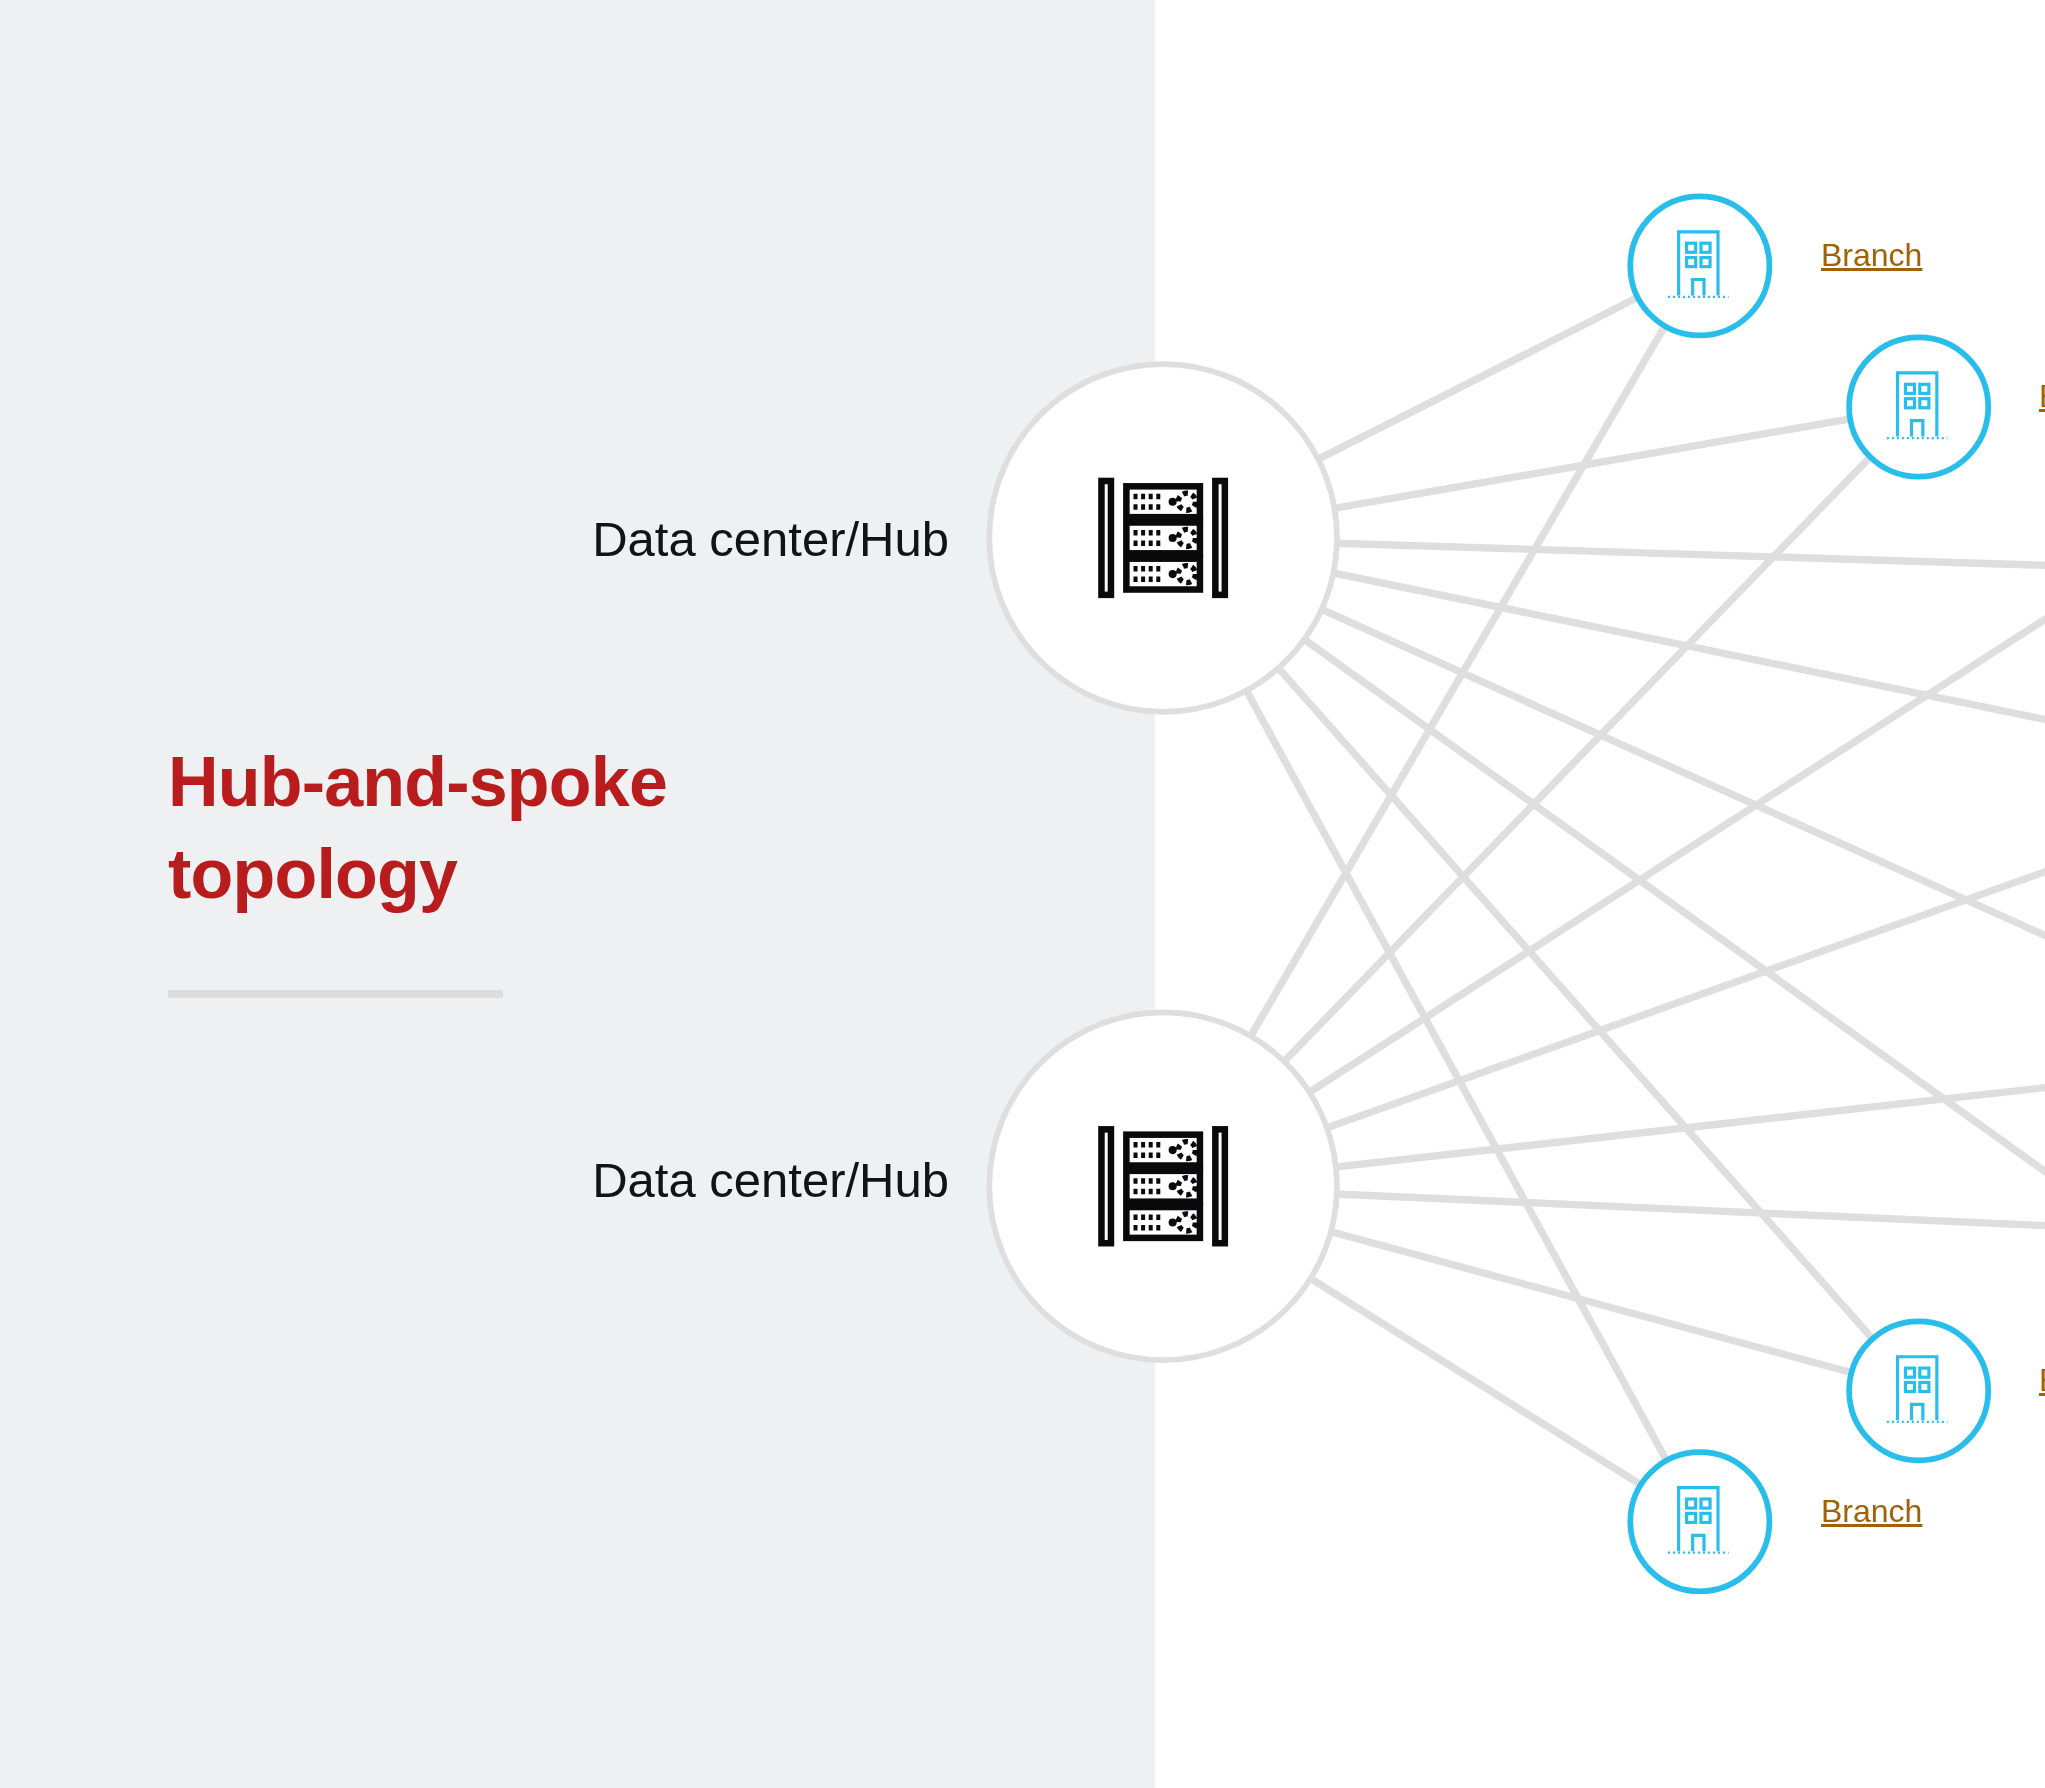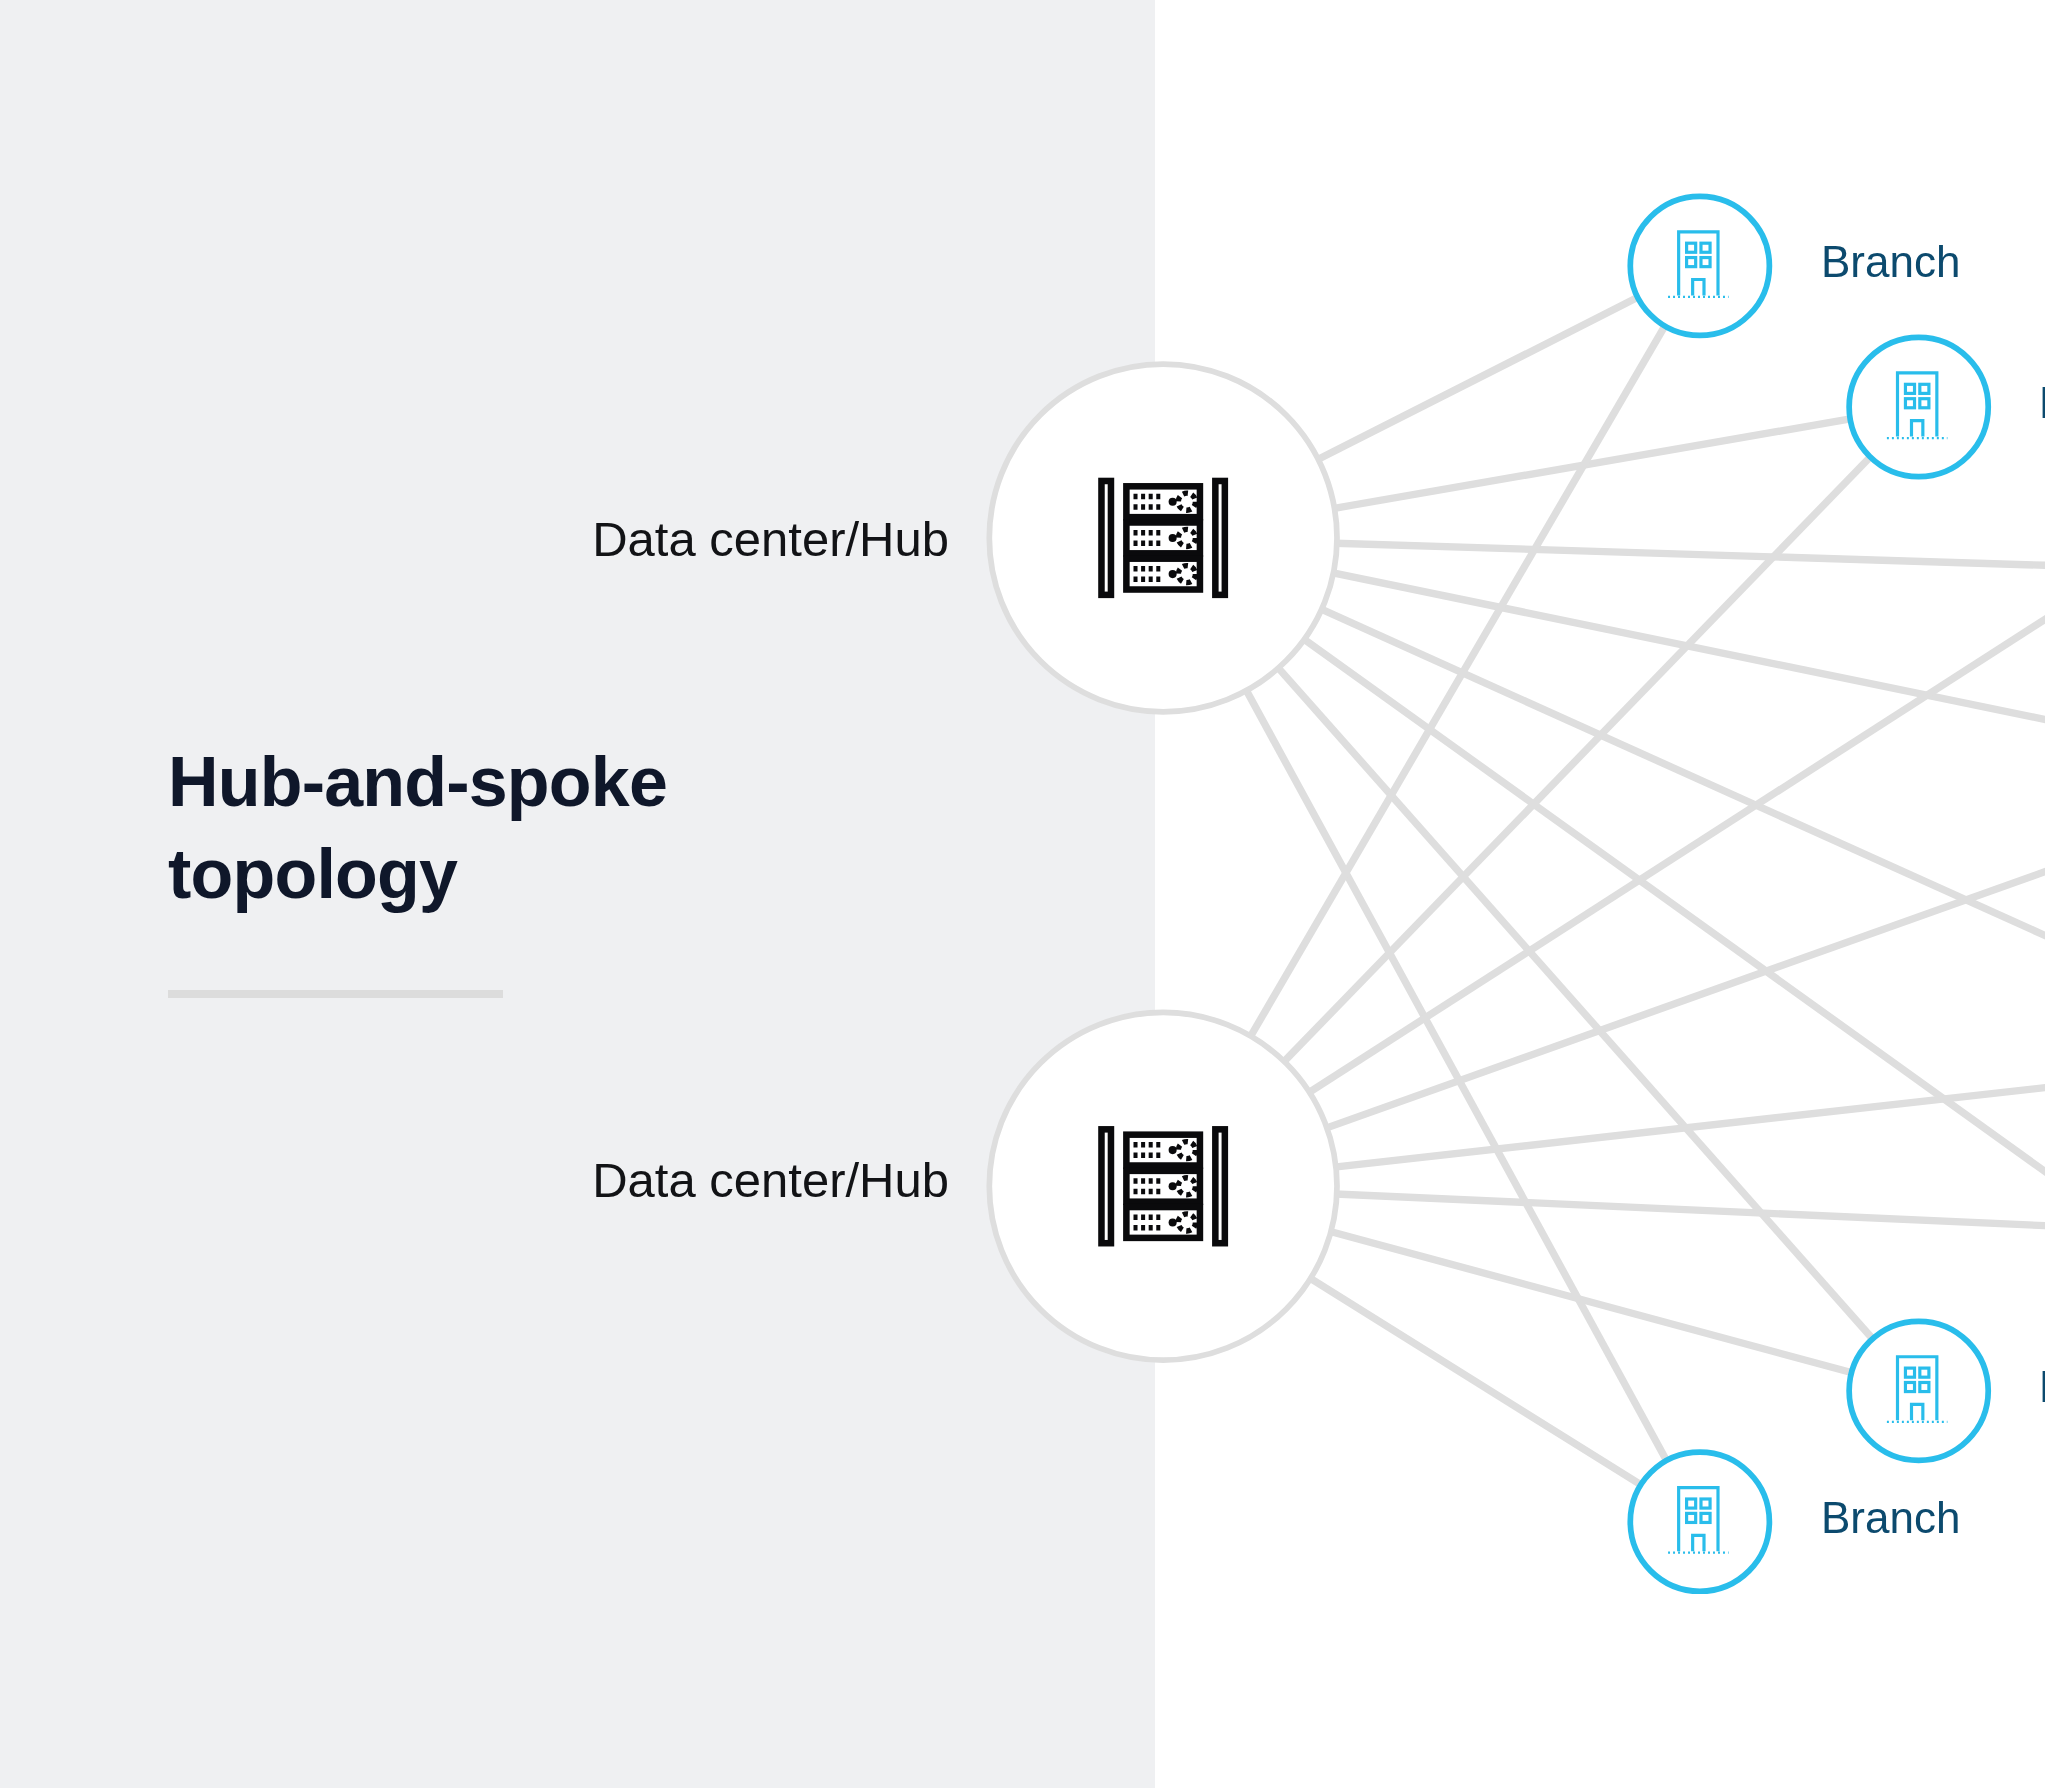--- a/index.html
+++ b/index.html
@@ -26,21 +26,21 @@
   #title-block {
     position: absolute;
     left: 168px;
     top: 736px;
     width: 736px;
   }
   #page-title {
     font-size: 70px;
     line-height: 1.32;
     font-weight: 700;
-    color: #0f172a;
+    color: #b91c1c;
     letter-spacing: -0.8px;
     margin: 0;
     white-space: pre-line;
   }
   #title-rule {
     position: absolute;
     left: 168px;
     top: 990px;
     width: 335px;
     height: 7.8px;
@@ -60,23 +60,24 @@
   #diagram-svg {
     position: absolute;
     left: 0;
     top: 0;
     width: 2728px;
     height: 1788px;
   }
 
   .branch-label {
     position: absolute;
-    font-size: 44px;
-    color: #0c4a6e;
+    font-size: 32px;
+    color: #a16207;
     white-space: nowrap;
+    text-decoration: underline;
   }
 </style>
 </head>
 <body>
 
 <div id="page">
 
   <div id="left-panel"></div>
 
   <div id="title-block">

